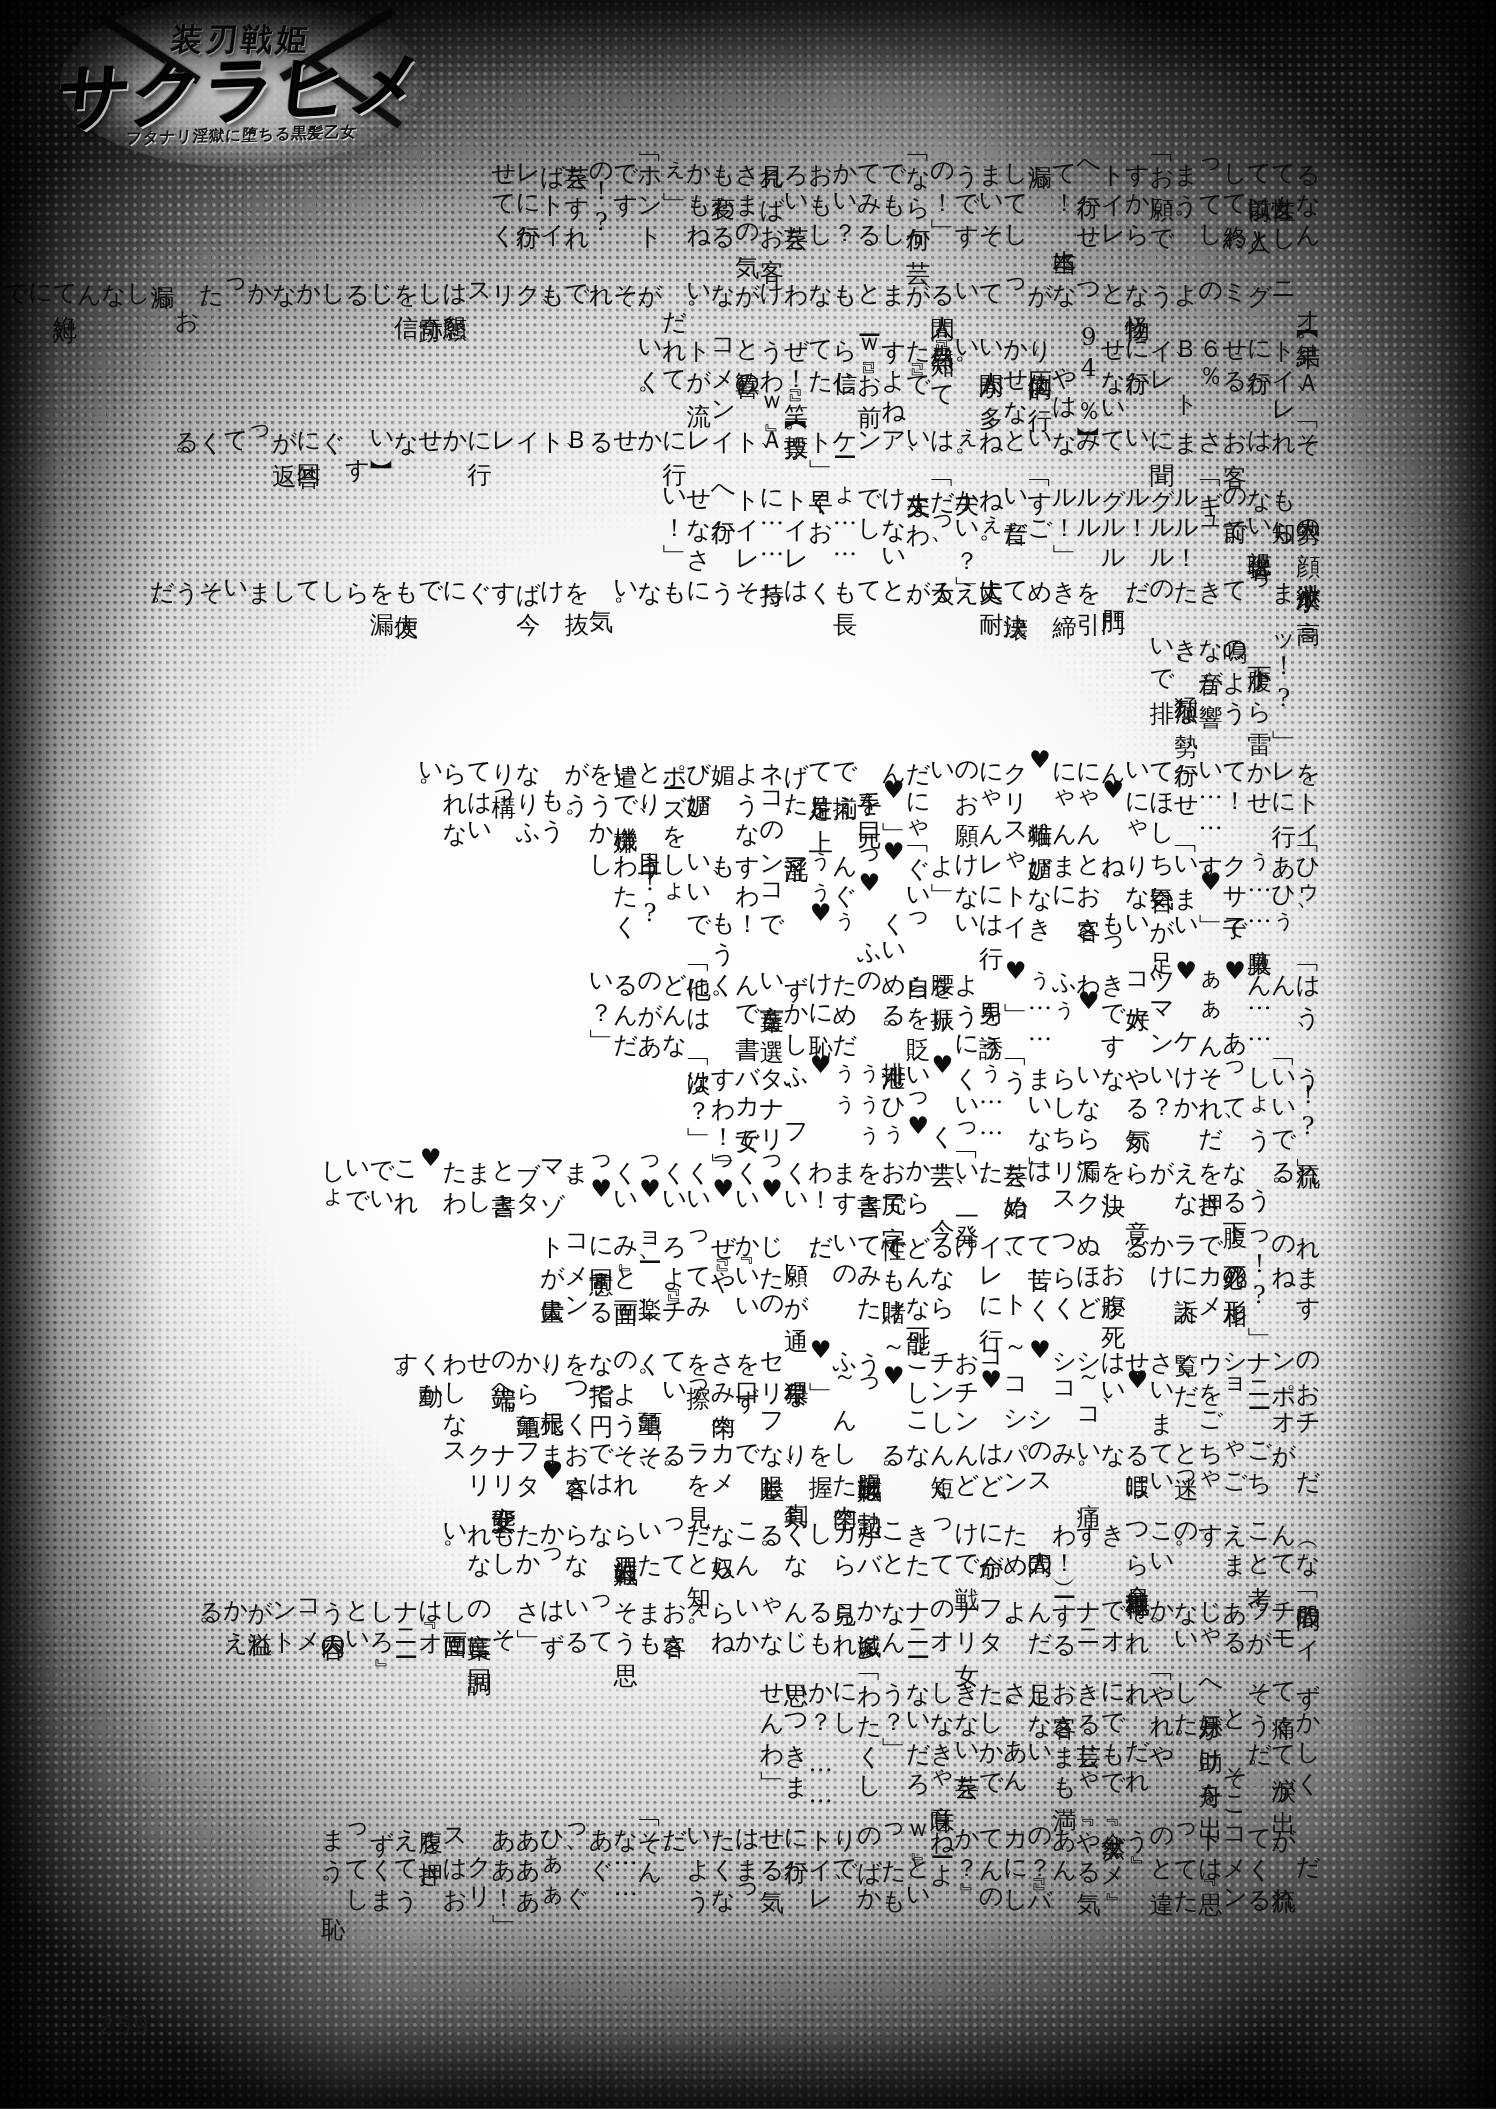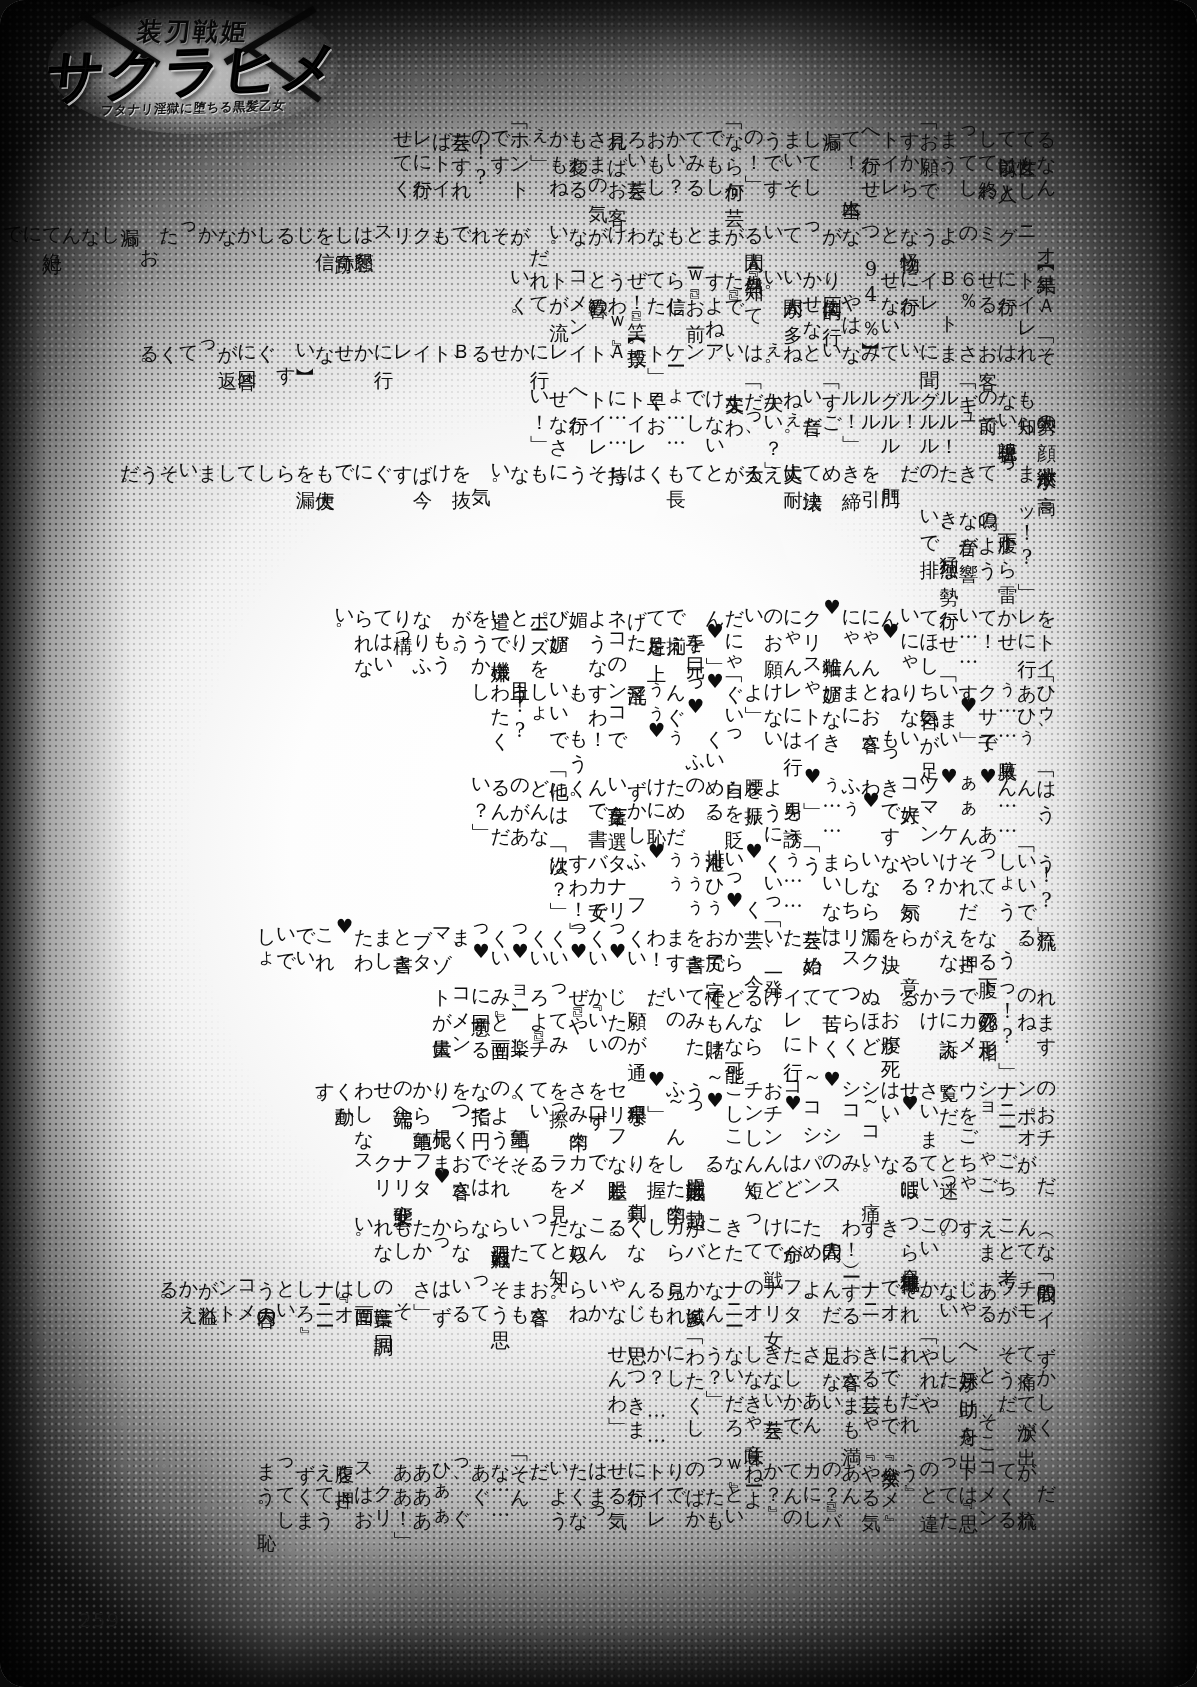--- a/index.html
+++ b/index.html
@@ -9,21 +9,20 @@
     background: #0a0a0a;
   }
 
   #page {
     position: relative;
     width: 1197px;
     height: 1687px;
     overflow: hidden;
     background: #d8d8d8;
     font-family: "Liberation Serif", "DejaVu Serif", serif;
-    border-radius: 25px;
   }
 
   
   .paper-base {
     position: absolute;
     inset: 0;
     background:
       radial-gradient(ellipse 70% 55% at 48% 50%, #ffffff 0%, #fdfdfd 34%, #f2f2f2 52%, #d8d8d8 66%, #9a9a9a 78%, #4e4e4e 89%, #151515 100%);
   }
   .halftone {

